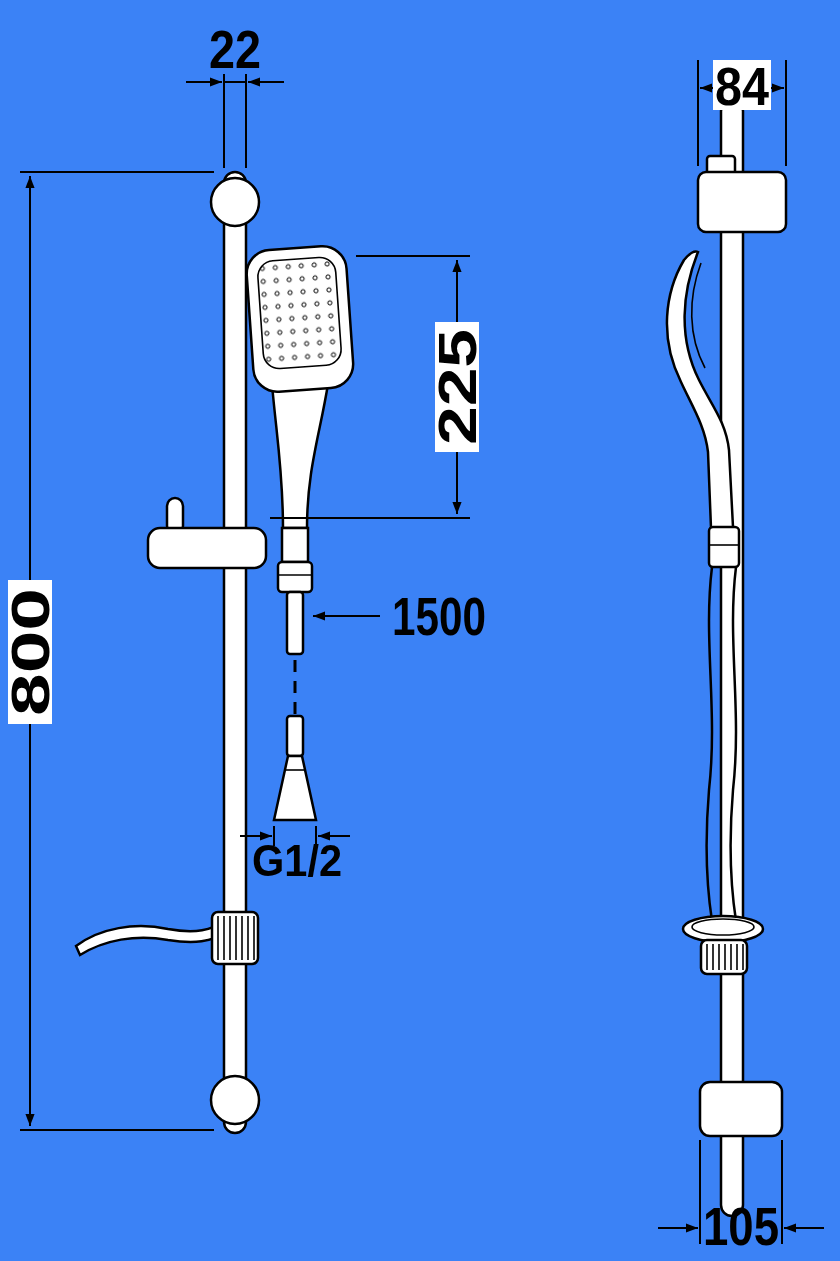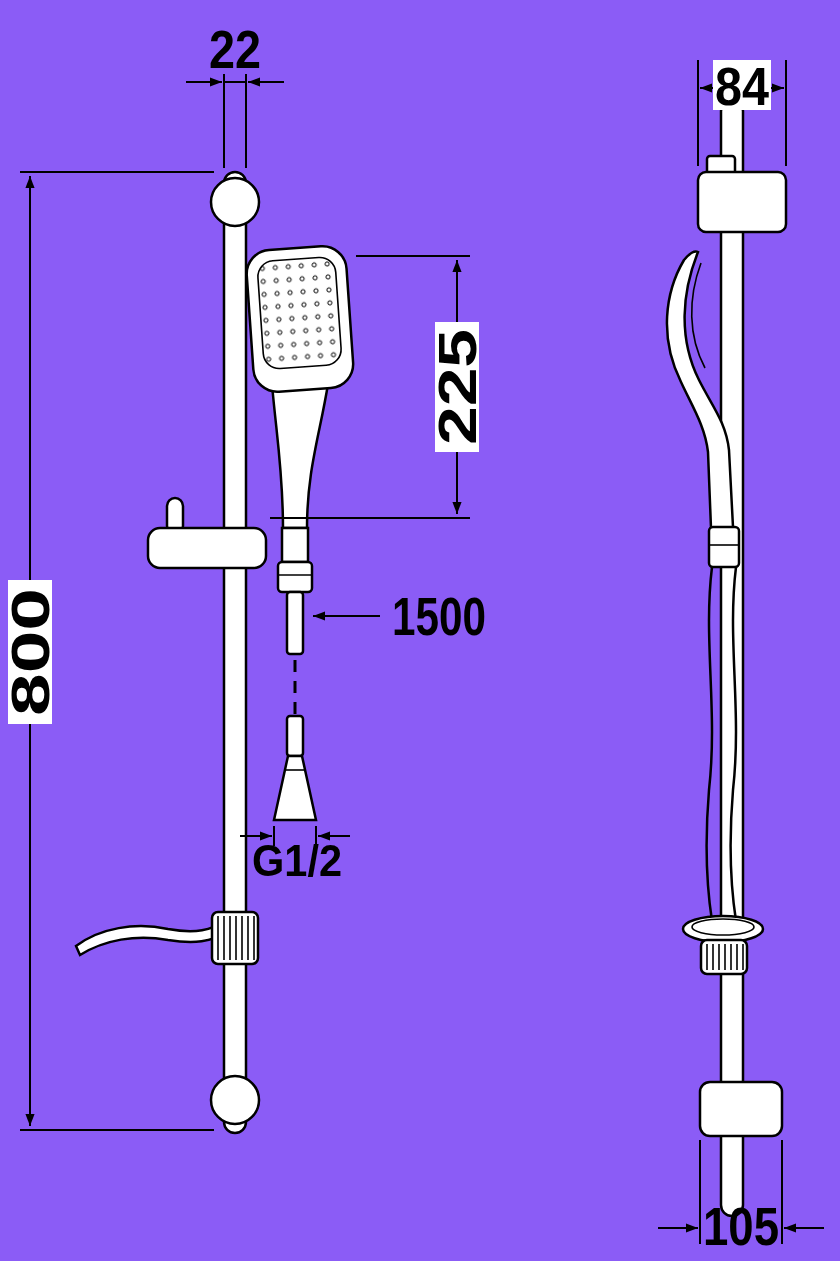--- a/index.html
+++ b/index.html
@@ -1,16 +1,16 @@
 <!DOCTYPE html>
 <html><head>
 <meta charset="utf-8">
 <style>
   html,body{margin:0;padding:0;background:#ffffff;}
-  .canvas{width:840px;height:1261px;background:#8b5cf6;position:relative;overflow:hidden;
+  .canvas{width:840px;height:1261px;background:#3b82f6;position:relative;overflow:hidden;
           font-family:"Liberation Sans",sans-serif;}
   svg{display:block;}
   .ol{fill:#ffffff;stroke:#000000;stroke-width:2.5;}
   .ln{stroke:#000000;stroke-width:2.5;fill:none;}
   .thin{stroke:#000000;stroke-width:1.6;fill:none;}
   .dl{stroke:#000000;stroke-width:2;fill:none;}
   .dim{font-family:"Liberation Sans",sans-serif;font-weight:bold;font-size:54px;fill:#000000;}
   .dim-sm{font-family:"Liberation Sans",sans-serif;font-weight:bold;font-size:44px;fill:#000000;}
   .bg{fill:#ffffff;stroke:none;}
 </style>

